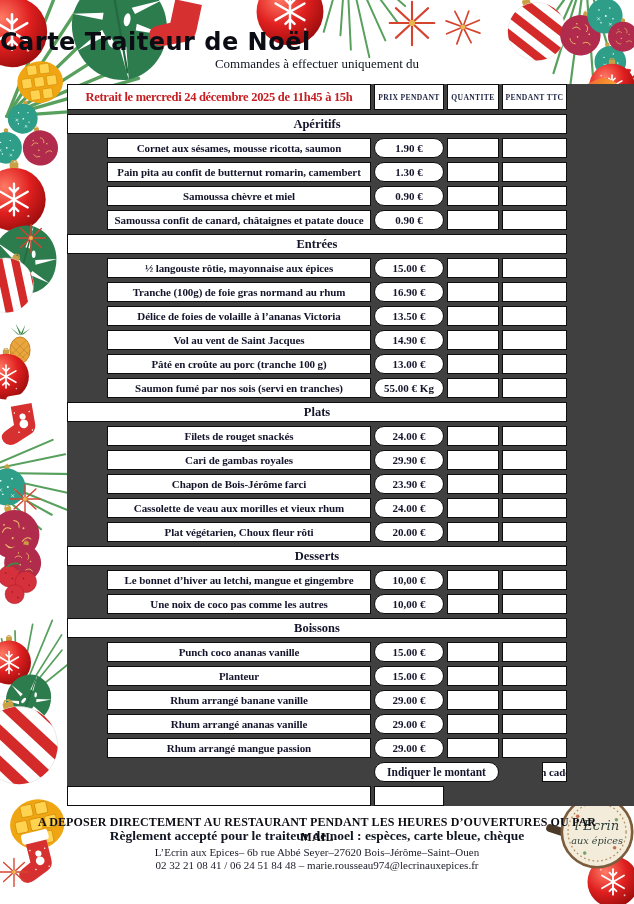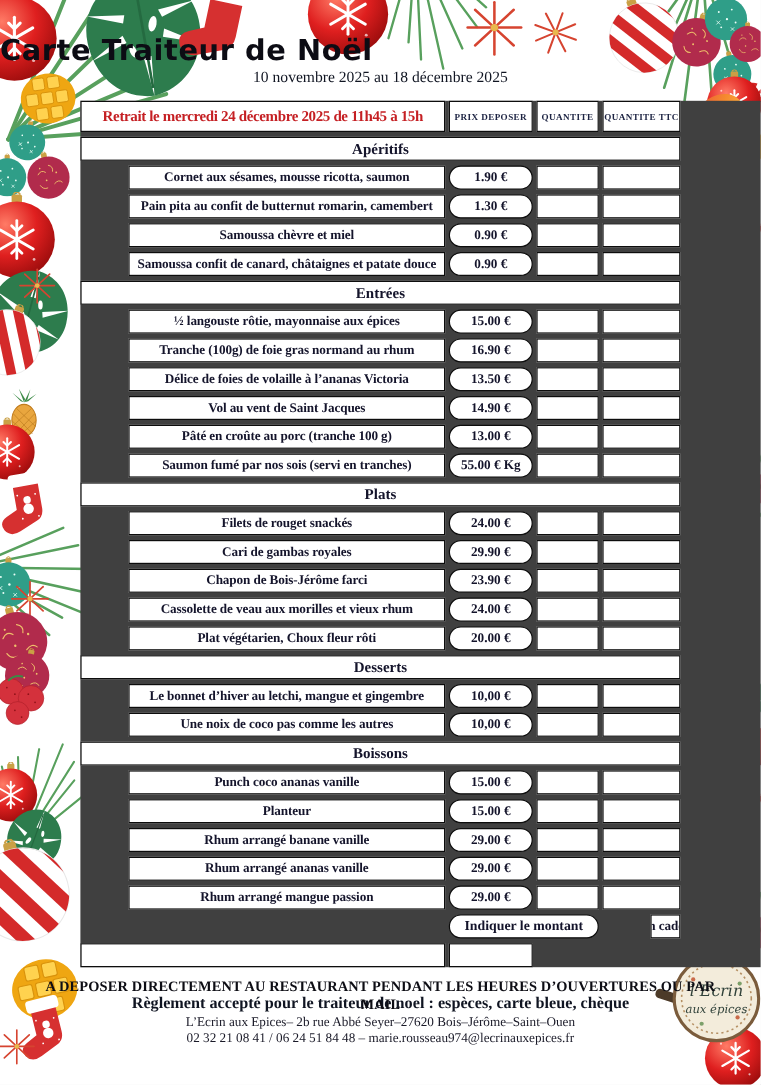--- a/index.html
+++ b/index.html
@@ -407,37 +407,37 @@
         <circle cx="44" cy="74" r="2" fill="#7ca06a"></circle>
         <circle cx="78" cy="68" r="2" fill="#c96a4a"></circle>
       </g>
     <text x="58" y="48" text-anchor="middle" font-family="DejaVu Serif, serif" font-style="italic" font-size="15" fill="#31423a">l’Ecrin</text>
     <text x="58" y="64" text-anchor="middle" font-family="DejaVu Serif, serif" font-style="italic" font-size="11" fill="#31423a">aux épices</text>
   </svg>
 
   <div class="content-layer">
     <h1 class="page-title">Carte Traiteur de Noël</h1>
     <div class="page-subtitle">
-      <div>10 novembre 2025 au 18 décembre 2025</div>
+      <div>Commandes à effectuer uniquement du</div>
     </div>
 
     <div class="order-table">
       <div class="cell hdr retrait">Retrait le mercredi 24 décembre 2025 de 11h45 à 15h</div>
-      <div class="cell hdr colhead">PRIX DEPOSER</div>
+      <div class="cell hdr colhead">PRIX PENDANT</div>
       <div class="cell hdr colhead">QUANTITE</div>
-      <div class="cell hdr colhead">QUANTITE TTC</div>
+      <div class="cell hdr colhead">PENDANT TTC</div>
 
       <div id="menu-rows" style="display:contents"><div class="cell section-cell">Apéritifs</div><div class="cell item-cell">Cornet aux sésames, mousse ricotta, saumon</div><div class="cell price-cell">1.90 €</div><div class="cell input-cell"></div><div class="cell input-cell"></div><div class="cell item-cell">Pain pita au confit de butternut romarin, camembert</div><div class="cell price-cell">1.30 €</div><div class="cell input-cell"></div><div class="cell input-cell"></div><div class="cell item-cell">Samoussa chèvre et miel</div><div class="cell price-cell">0.90 €</div><div class="cell input-cell"></div><div class="cell input-cell"></div><div class="cell item-cell">Samoussa confit de canard, châtaignes et patate douce</div><div class="cell price-cell">0.90 €</div><div class="cell input-cell"></div><div class="cell input-cell"></div><div class="cell section-cell">Entrées</div><div class="cell item-cell">½ langouste rôtie, mayonnaise aux épices</div><div class="cell price-cell">15.00 €</div><div class="cell input-cell"></div><div class="cell input-cell"></div><div class="cell item-cell">Tranche (100g) de foie gras normand au rhum</div><div class="cell price-cell">16.90 €</div><div class="cell input-cell"></div><div class="cell input-cell"></div><div class="cell item-cell">Délice de foies de volaille à l’ananas Victoria</div><div class="cell price-cell">13.50 €</div><div class="cell input-cell"></div><div class="cell input-cell"></div><div class="cell item-cell">Vol au vent de Saint Jacques</div><div class="cell price-cell">14.90 €</div><div class="cell input-cell"></div><div class="cell input-cell"></div><div class="cell item-cell">Pâté en croûte au porc (tranche 100 g)</div><div class="cell price-cell">13.00 €</div><div class="cell input-cell"></div><div class="cell input-cell"></div><div class="cell item-cell">Saumon fumé par nos sois (servi en tranches)</div><div class="cell price-cell">55.00 € Kg</div><div class="cell input-cell"></div><div class="cell input-cell"></div><div class="cell section-cell">Plats</div><div class="cell item-cell">Filets de rouget snackés</div><div class="cell price-cell">24.00 €</div><div class="cell input-cell"></div><div class="cell input-cell"></div><div class="cell item-cell">Cari de gambas royales</div><div class="cell price-cell">29.90 €</div><div class="cell input-cell"></div><div class="cell input-cell"></div><div class="cell item-cell">Chapon de Bois-Jérôme farci</div><div class="cell price-cell">23.90 €</div><div class="cell input-cell"></div><div class="cell input-cell"></div><div class="cell item-cell">Cassolette de veau aux morilles et vieux rhum</div><div class="cell price-cell">24.00 €</div><div class="cell input-cell"></div><div class="cell input-cell"></div><div class="cell item-cell">Plat végétarien, Choux fleur rôti</div><div class="cell price-cell">20.00 €</div><div class="cell input-cell"></div><div class="cell input-cell"></div><div class="cell section-cell">Desserts</div><div class="cell item-cell">Le bonnet d’hiver au letchi, mangue et gingembre</div><div class="cell price-cell">10,00 €</div><div class="cell input-cell"></div><div class="cell input-cell"></div><div class="cell item-cell">Une noix de coco pas comme les autres</div><div class="cell price-cell">10,00 €</div><div class="cell input-cell"></div><div class="cell input-cell"></div><div class="cell section-cell">Boissons</div><div class="cell item-cell">Punch coco ananas vanille</div><div class="cell price-cell">15.00 €</div><div class="cell input-cell"></div><div class="cell input-cell"></div><div class="cell item-cell">Planteur</div><div class="cell price-cell">15.00 €</div><div class="cell input-cell"></div><div class="cell input-cell"></div><div class="cell item-cell">Rhum arrangé banane vanille</div><div class="cell price-cell">29.00 €</div><div class="cell input-cell"></div><div class="cell input-cell"></div><div class="cell item-cell">Rhum arrangé ananas vanille</div><div class="cell price-cell">29.00 €</div><div class="cell input-cell"></div><div class="cell input-cell"></div><div class="cell item-cell">Rhum arrangé mangue passion</div><div class="cell price-cell">29.00 €</div><div class="cell input-cell"></div><div class="cell input-cell"></div></div>
 
       <div class="cell price-cell gift-price">Indiquer le montant</div>
       <div class="cell item-cell">Bon cadeau</div>
       <div class="cell input-cell"></div>
 
       <div class="cell input-cell"></div>
     </div>
 
     <div class="f-line f2">Règlement accepté pour le traiteur de noel : espèces, carte bleue, chèque</div>
     <div class="f-line f1">A DEPOSER DIRECTEMENT AU RESTAURANT PENDANT LES HEURES D’OUVERTURES OU PAR MAIL</div>
-    <div class="f-line f3">L’Ecrin aux Epices– 2b rue Abbé Seyer–27620 Bois–Jérôme–Saint–Ouen</div>
+    <div class="f-line f3">L’Ecrin aux Epices– 6b rue Abbé Seyer–27620 Bois–Jérôme–Saint–Ouen</div>
     <div class="f-line f4">02 32 21 08 41 / 06 24 51 84 48 – marie.rousseau974@lecrinauxepices.fr</div>
 
   </div>
 </div>
 
 </body></html>

